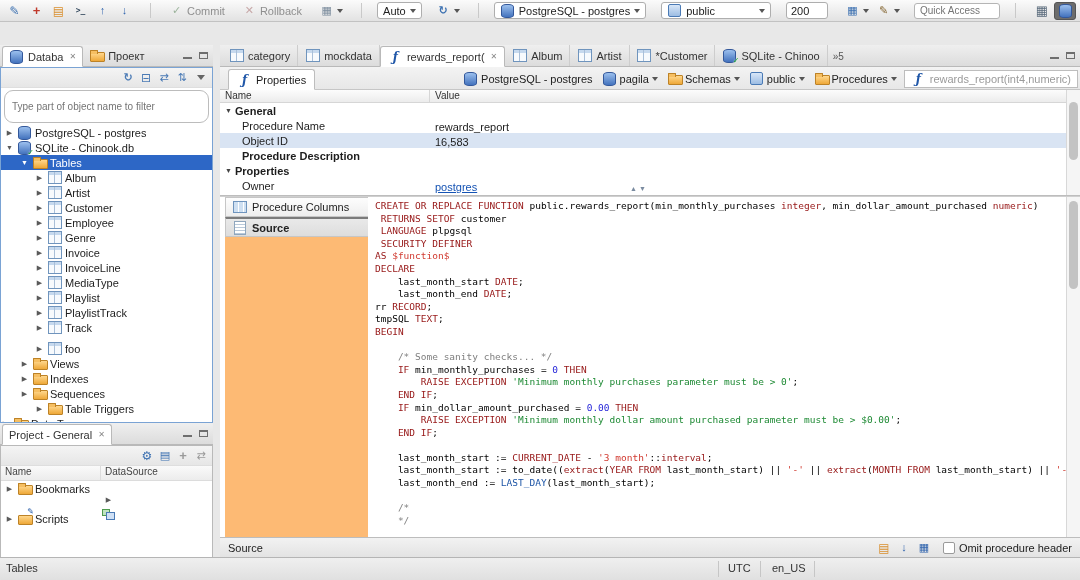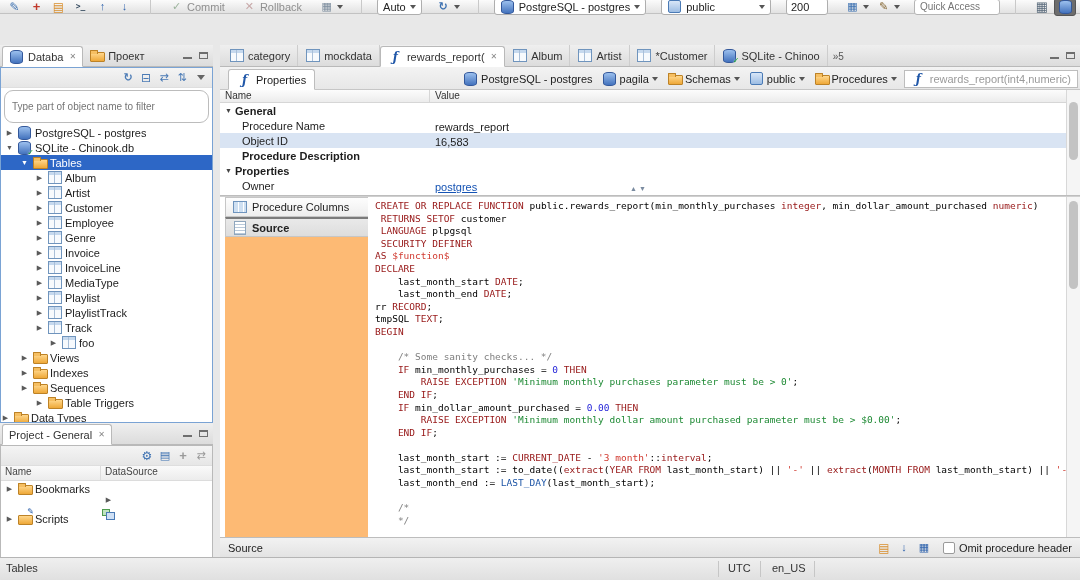--- a/index.html
+++ b/index.html
@@ -47,21 +47,21 @@
   .ic-columns::before{content:"";width:12px;height:10px;border:1px solid #6f94bd;
     background:linear-gradient(to right,#cfe0f2 0 4px,#fff 4px 5px,#cfe0f2 5px 9px,#fff 9px 10px,#cfe0f2 10px);}
   .ic-source::before{content:"";width:10px;height:12px;border:1px solid #8fa6bd;background:repeating-linear-gradient(#ffffff 0 2px,#b9c9da 2px 3px);}
   .ic-load-from-file::before{content:"▤";color:#d98f2e;font-size:12px;}
   .ic-save-to-file::before{content:"↓";color:#2f63ad;font-weight:bold;}
   .ic-open-in-sql-editor::before{content:"▦";color:#2f63ad;}
 
   .dd{width:0;height:0;border-left:3px solid transparent;border-right:3px solid transparent;border-top:4px solid #555;display:inline-block;flex:none;}
 
   
-  #toolbar{position:absolute;left:0;top:0;right:0;height:14px;background:linear-gradient(#fbfbfb,#e2e2e2);border-bottom:1px solid #c2c2c2;display:flex;align-items:center;padding:0 4px;gap:11px;}
+  #toolbar{position:absolute;left:0;top:0;right:0;height:22px;background:linear-gradient(#fbfbfb,#e2e2e2);border-bottom:1px solid #c2c2c2;display:flex;align-items:center;padding:0 4px;gap:11px;}
   .tb-group{display:flex;align-items:center;gap:1px;}
   .tbtn{display:flex;align-items:center;gap:3px;height:18px;padding:0 3px;border-radius:3px;}
   .tbtn .lbl{font-size:11px;color:#8f8f8f;}
   .sep{width:1px;height:15px;background:#c9c9c9;margin:0 4px;flex:none;}
   .combo{display:flex;align-items:center;gap:4px;height:17px;background:#fff;border:1px solid #aeaeae;border-radius:3px;padding:0 5px;font-size:11px;color:#222;}
   .combo .val{flex:1;overflow:hidden;white-space:nowrap;}
   .num-input{width:42px;height:17px;border:1px solid #aeaeae;border-radius:3px;font-size:11px;padding:0 4px;background:#fff;color:#222;}
   .qa-input{width:86px;height:16px;border:1px solid #b5b5b5;border-radius:3px;font-size:10px;padding:0 5px;background:#fff;color:#333;}
   .persp{width:22px;height:18px;display:flex;align-items:center;justify-content:center;border-radius:3px;}
   .persp.active{background:#6d6d6d;border:1px solid #555;}
@@ -342,21 +342,21 @@
           <div class="trow" style="padding-left: 34px;">
             <span class="expander">▶</span>
             <span class="ic ic-table"></span>
             <span class="tlabel">PlaylistTrack</span>
           </div>
           <div class="trow" style="padding-left: 34px;">
             <span class="expander">▶</span>
             <span class="ic ic-table"></span>
             <span class="tlabel">Track</span>
           </div>
-          <div class="trow" style="padding-left: 48px;">
+          <div class="trow" style="padding-left: 34px; margin-top: 6px;">
             <span class="expander">▶</span>
             <span class="ic ic-table"></span>
             <span class="tlabel">foo</span>
           </div>
           <div class="trow" style="padding-left: 19px;">
             <span class="expander">▶</span>
             <span class="ic ic-folder"></span>
             <span class="tlabel">Views</span>
           </div>
           <div class="trow" style="padding-left: 19px;">

